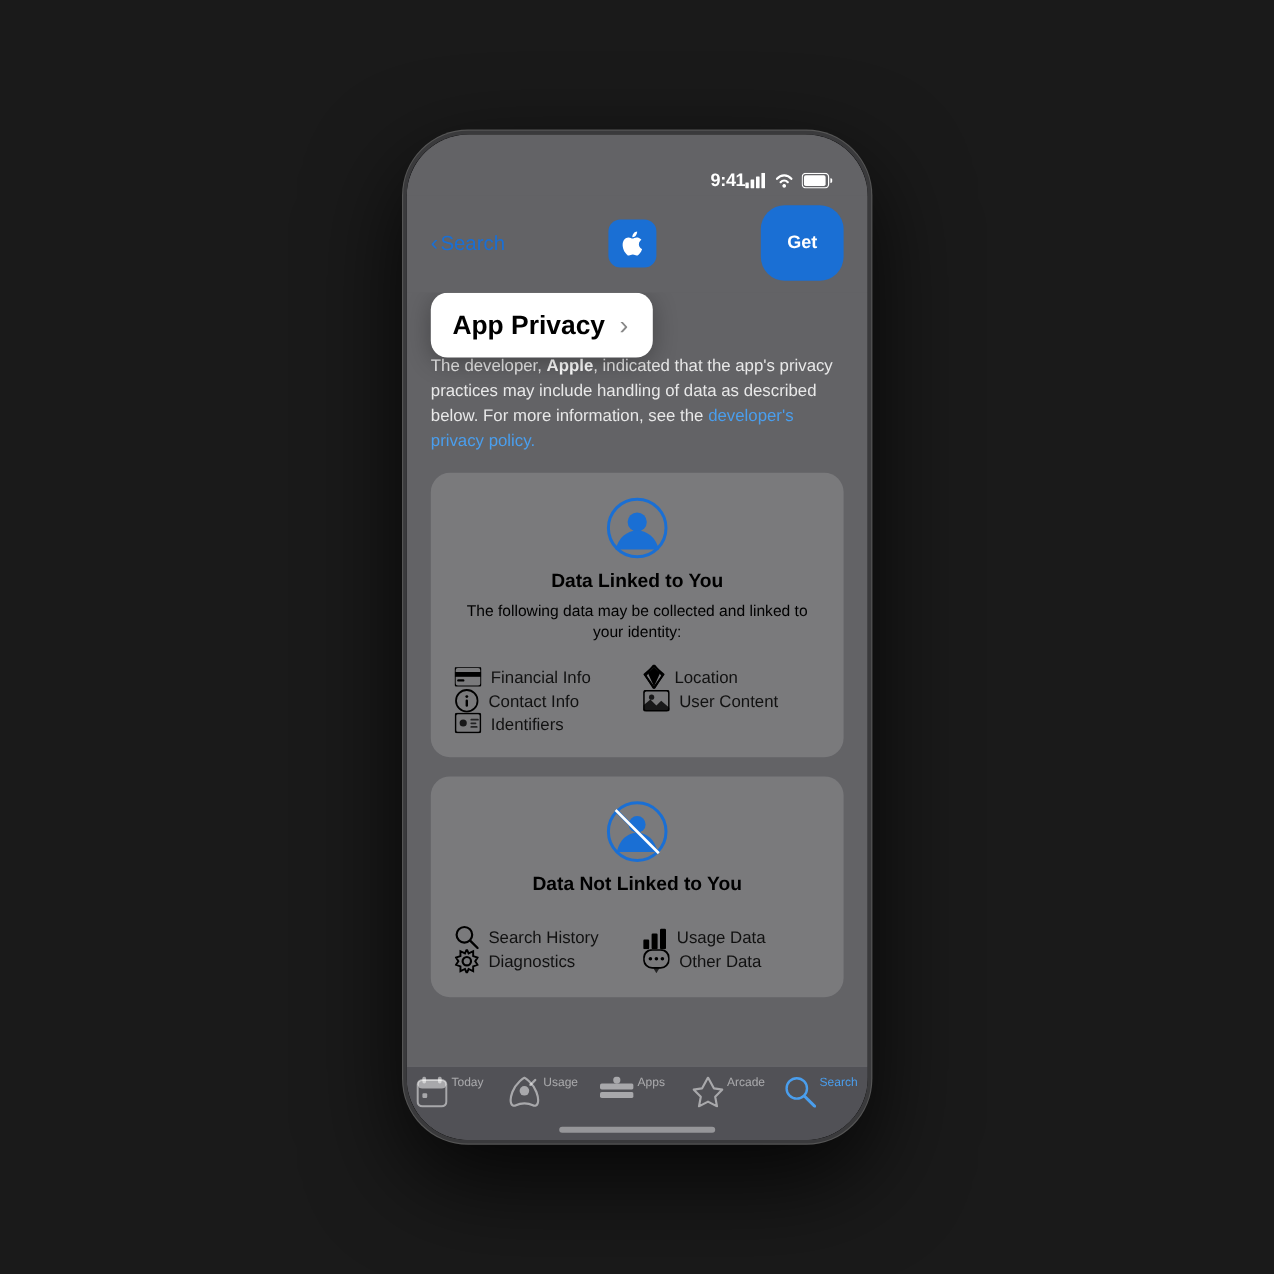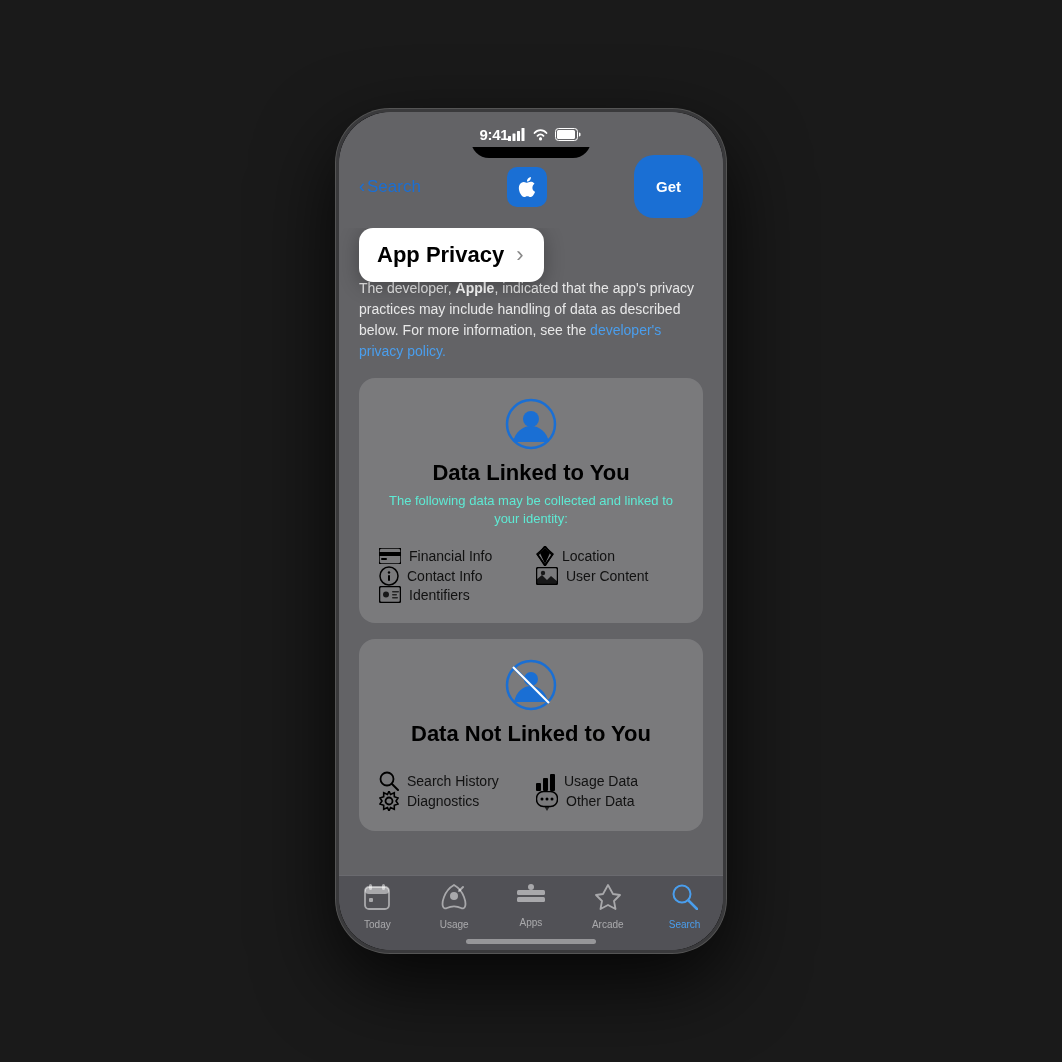--- a/index.html
+++ b/index.html
@@ -71,23 +71,23 @@
       border-radius: 52px;
       overflow: hidden;
       position: relative;
       display: flex;
       flex-direction: column;
     }
 
     
     .status-bar {
       display: flex;
-      justify-content: center;
-      align-items: center;
-      padding: 14px 28px 4px;
+      justify-content: flex-end;
+      align-items: center;
+      padding: 30px 28px 4px;
       background: #636366;
       position: relative;
       z-index: 10;
     }
 
     .status-time {
       font-size: 15px;
       font-weight: 600;
       color: #fff;
       letter-spacing: -0.3px;
@@ -231,30 +231,30 @@
     .data-card-icon {
       width: 52px;
       height: 52px;
       margin-bottom: 10px;
       display: flex;
       align-items: center;
       justify-content: center;
     }
 
     .data-card-title {
-      font-size: 22px;
+      font-size: 16px;
       font-weight: 700;
       color: #000;
       margin-bottom: 6px;
       text-align: left;
     }
 
     .data-card-desc {
       font-size: 13px;
-      color: #5eead4;
+      color: #000000;
       text-align: center;
       line-height: 1.4;
     }
 
     .data-items-grid {
       display: grid;
       grid-template-columns: 1fr 1fr;
       gap: 0 10px;
     }
 
@@ -275,22 +275,22 @@
       background: rgba(80,80,85,0.95);
       border-top: 1px solid rgba(255,255,255,0.15);
       display: flex;
       justify-content: space-around;
       align-items: flex-start;
       padding: 8px 0 20px;
     }
 
     .tab-item {
       display: flex;
-      flex-direction: column;
-      align-items: center;
+      flex-direction: row;
+      align-items: flex-start;
       gap: 3px;
       cursor: pointer;
       min-width: 60px;
     }
 
     .tab-icon {
       font-size: 24px;
       color: rgba(255,255,255,0.5);
     }
 

